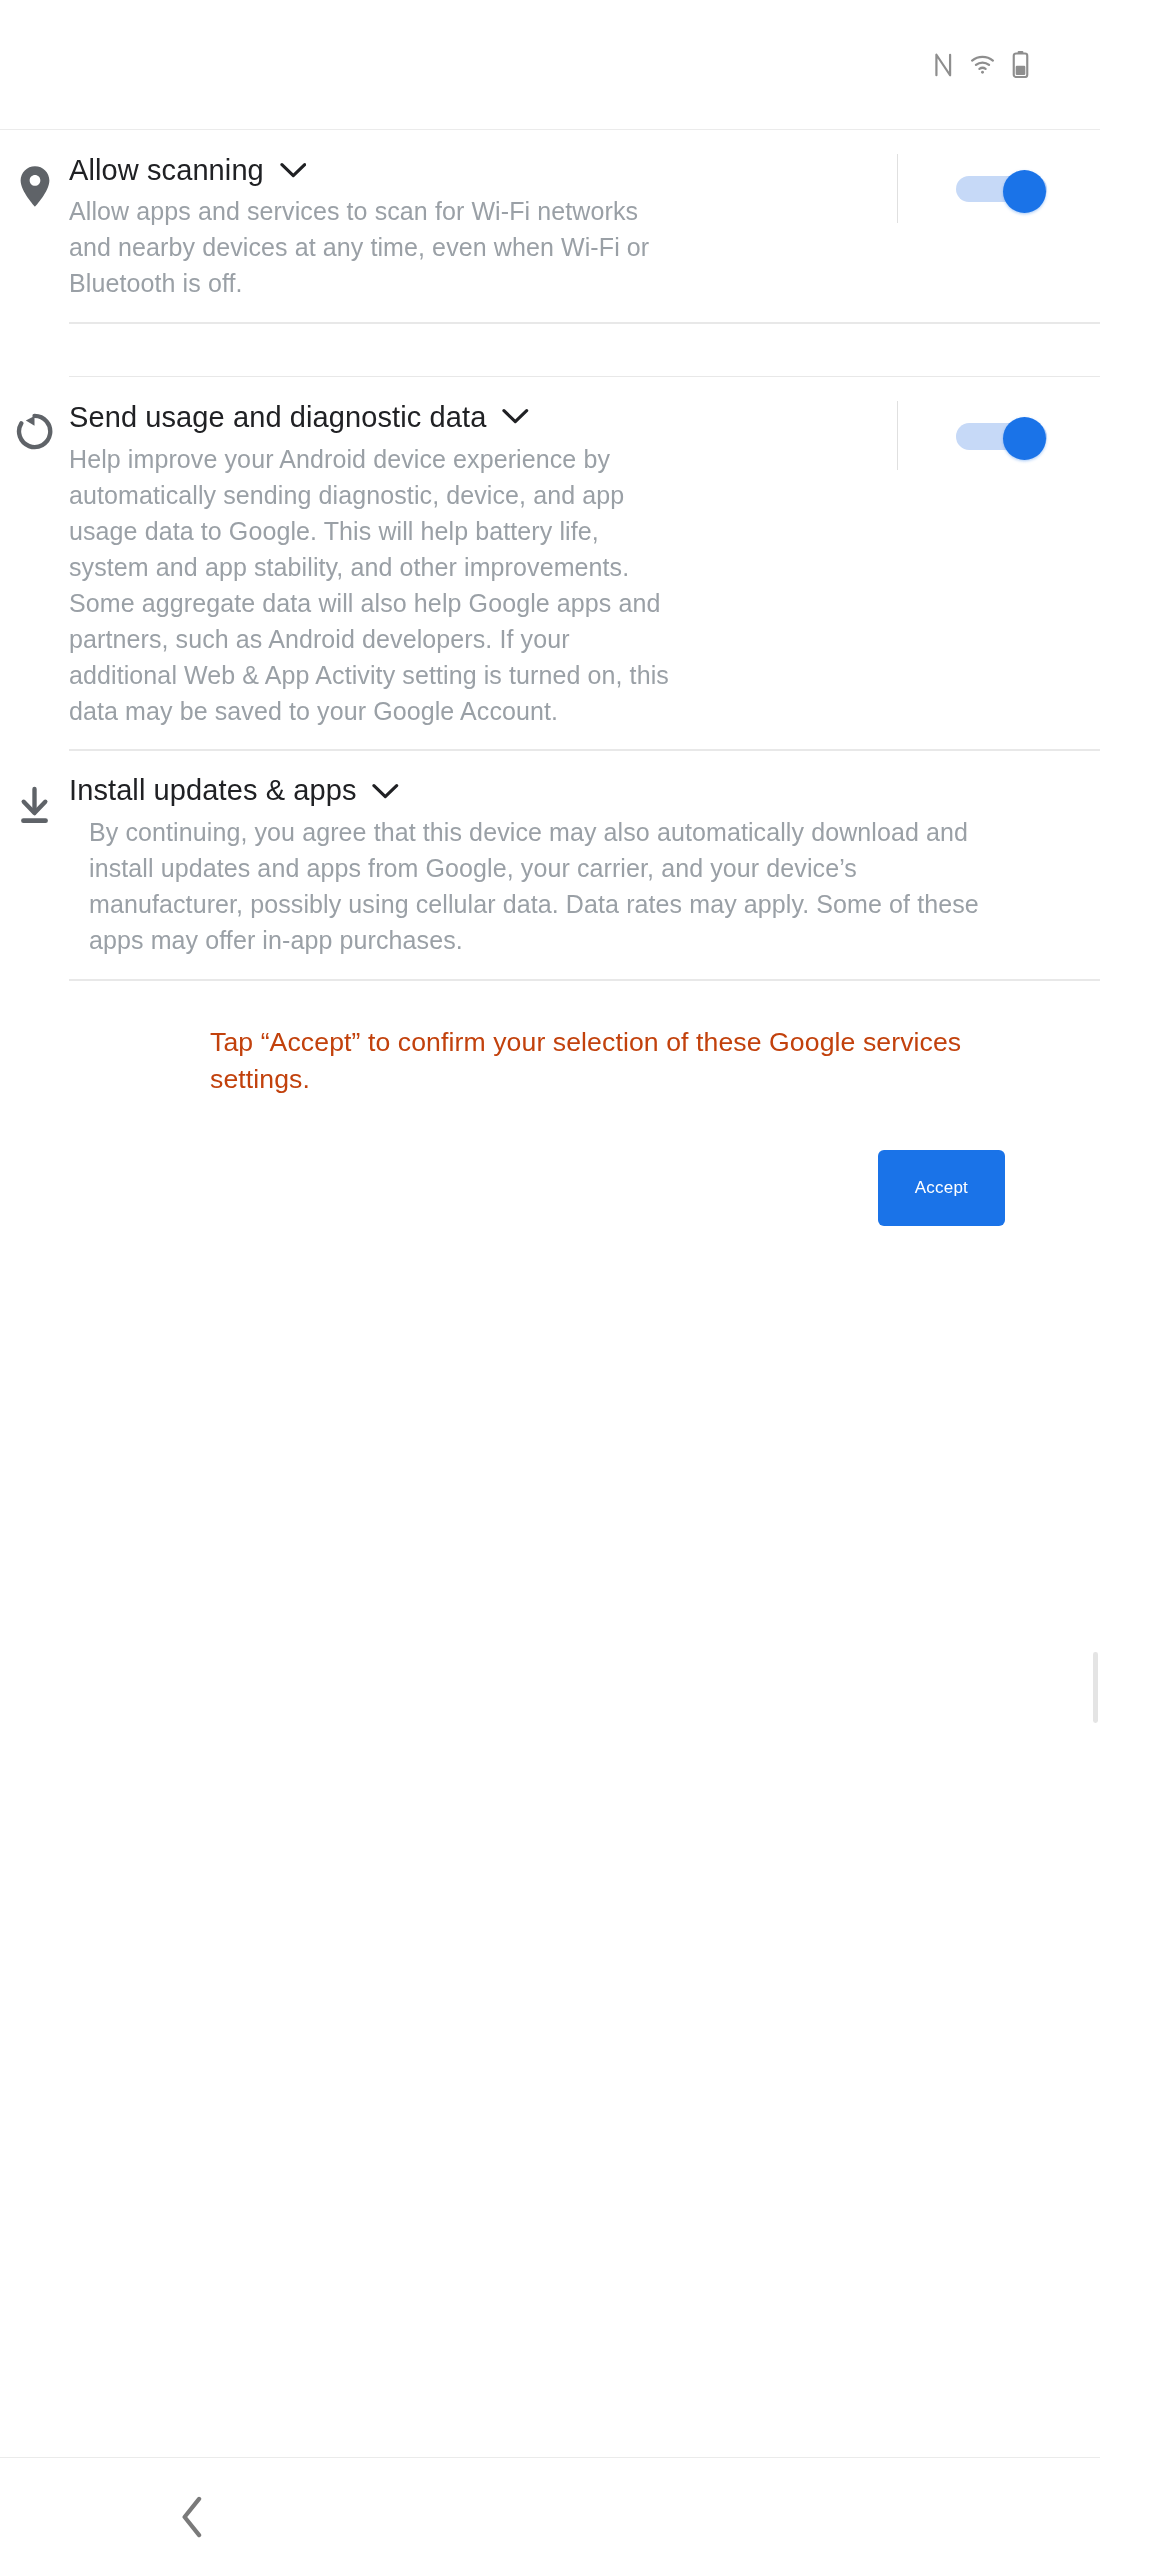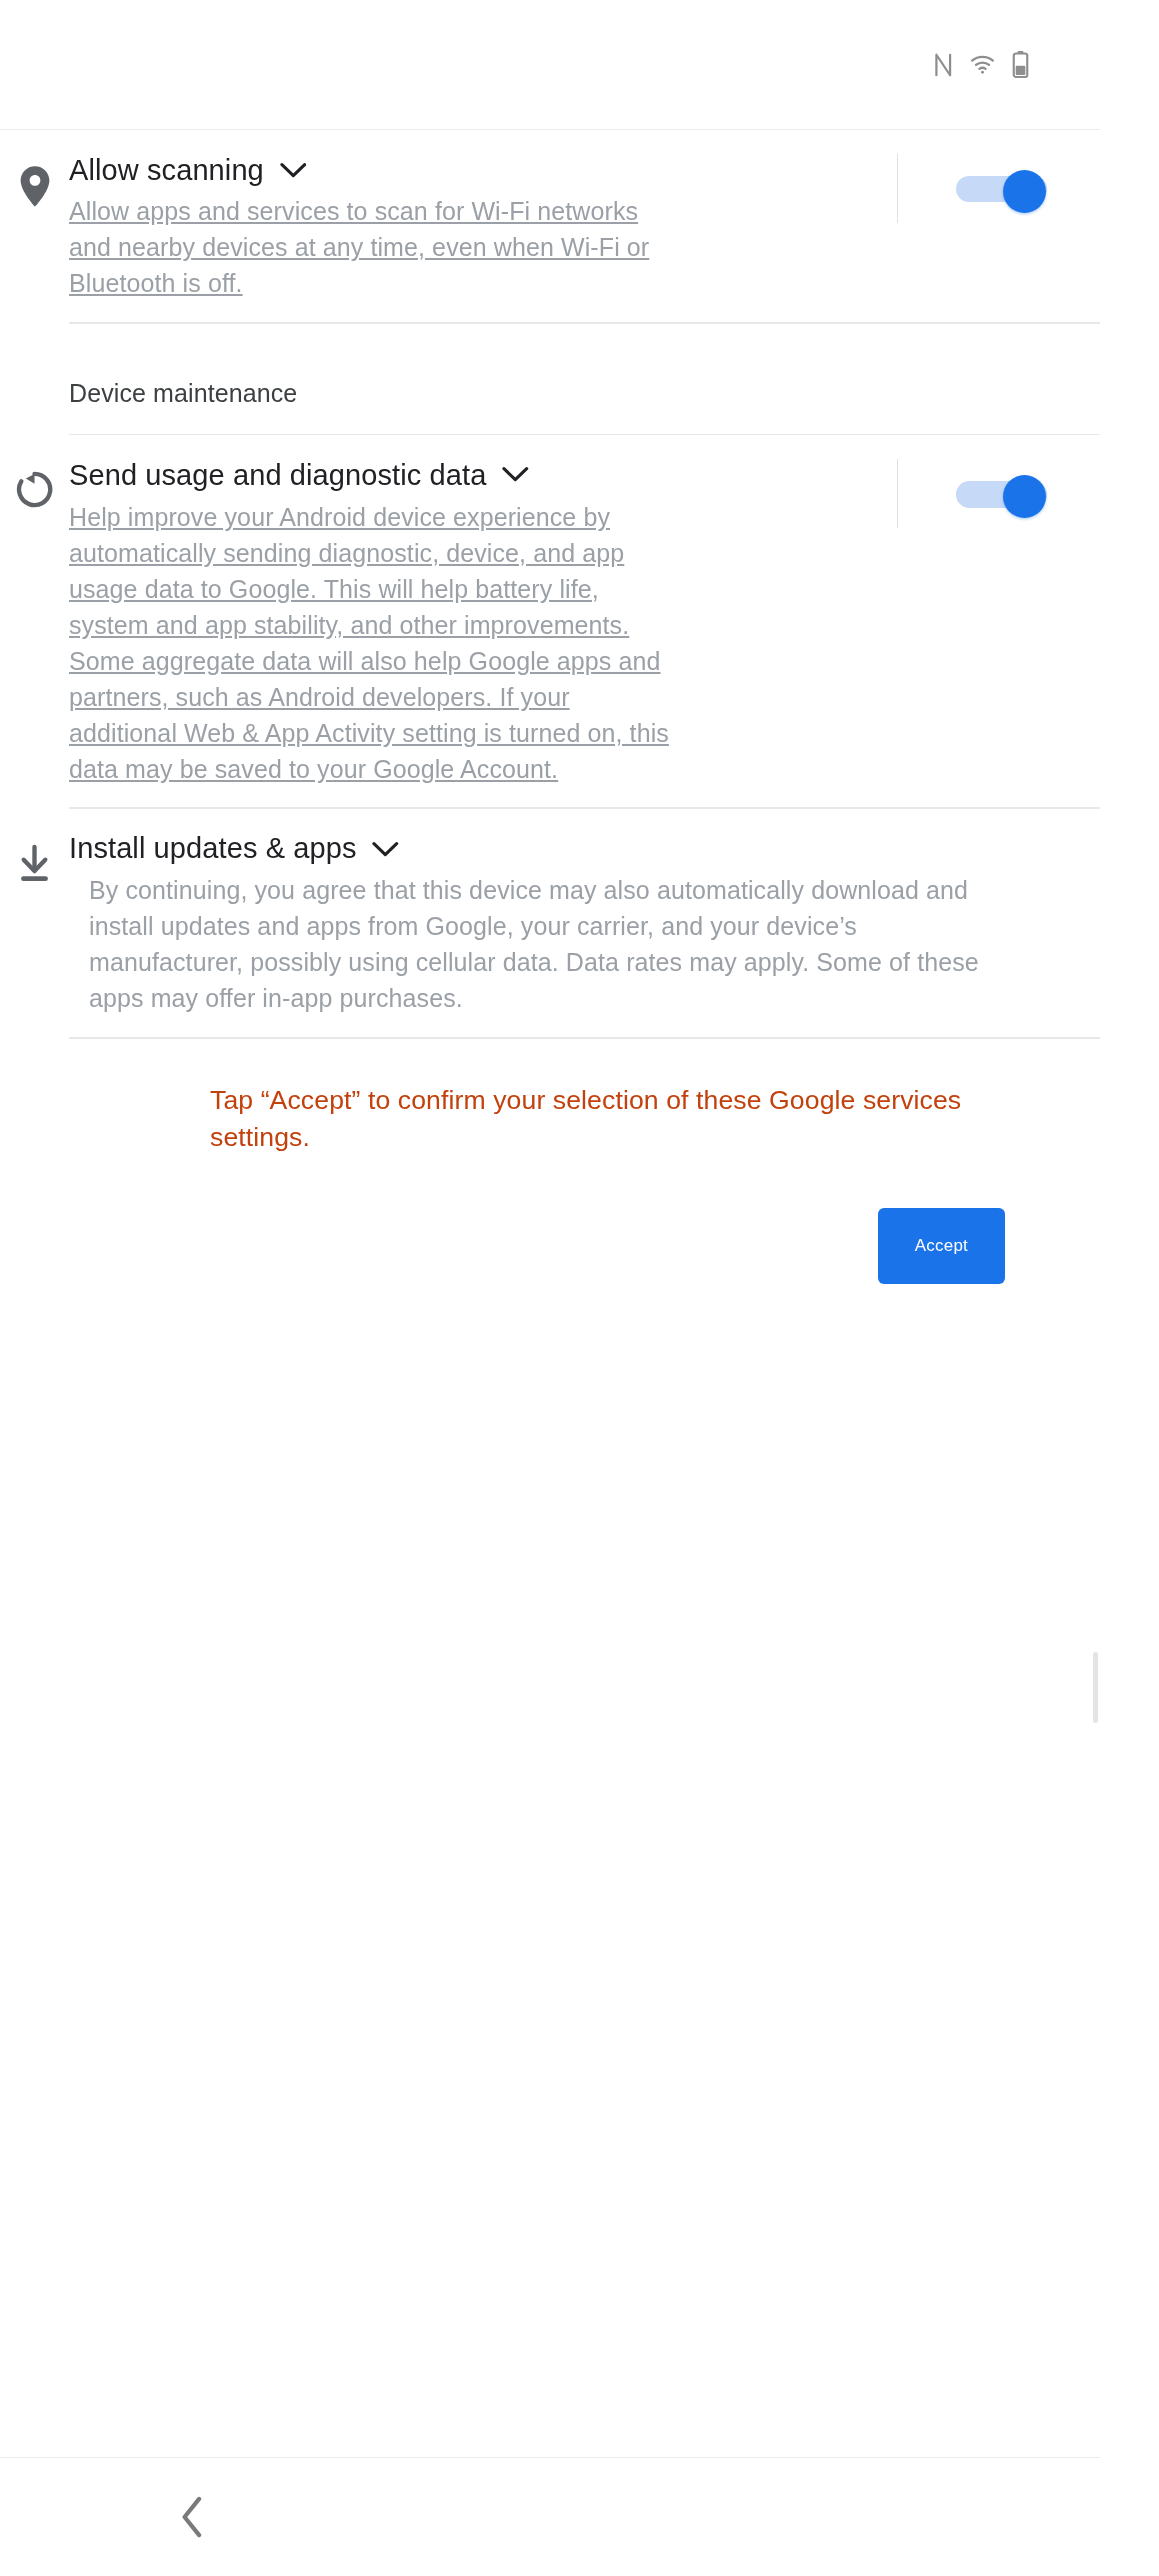--- a/index.html
+++ b/index.html
@@ -104,21 +104,21 @@
   .row-desc {
     font-size: 25px;
     line-height: 36px;
     color: #9aa0a6;
     letter-spacing: 0.1px;
     padding-top: 4.8px;
     padding-bottom: 20.5px;
   }
 
   
-  .desc-narrow { max-width: 610px; text-decoration: underline; }
+  .desc-narrow { max-width: 610px; }
   .desc-wide   { max-width: 912px; margin-left: 20px; }
 
   
   .toggle-cell {
     width: 230px;
     min-width: 230px;
     display: flex;
     align-items: flex-start;
     position: relative;
   }
@@ -279,21 +279,20 @@
         <div class="switch">
           <div class="track"></div>
           <div class="thumb"></div>
         </div>
       </div>
     </div>
 
     <div class="list-divider"></div>
 
     <div class="section-gap"></div>
-    <div class="section-header">Device maintenance</div>
 
     <div class="list-divider"></div>
 
     <div class="setting-row">
       <div class="row-icon">
         <svg width="39" height="39" viewBox="0 0 26 26">
           <path d="M13 2.6 A10.4 10.4 0 1 1 4.2 7.6" stroke="#5f6368" stroke-width="2.9" fill="none" stroke-linecap="round"></path>
           <path d="M13 2.6 L13 9.2 L7.2 5.6 Z" fill="#5f6368"></path>
         </svg>
       </div>

